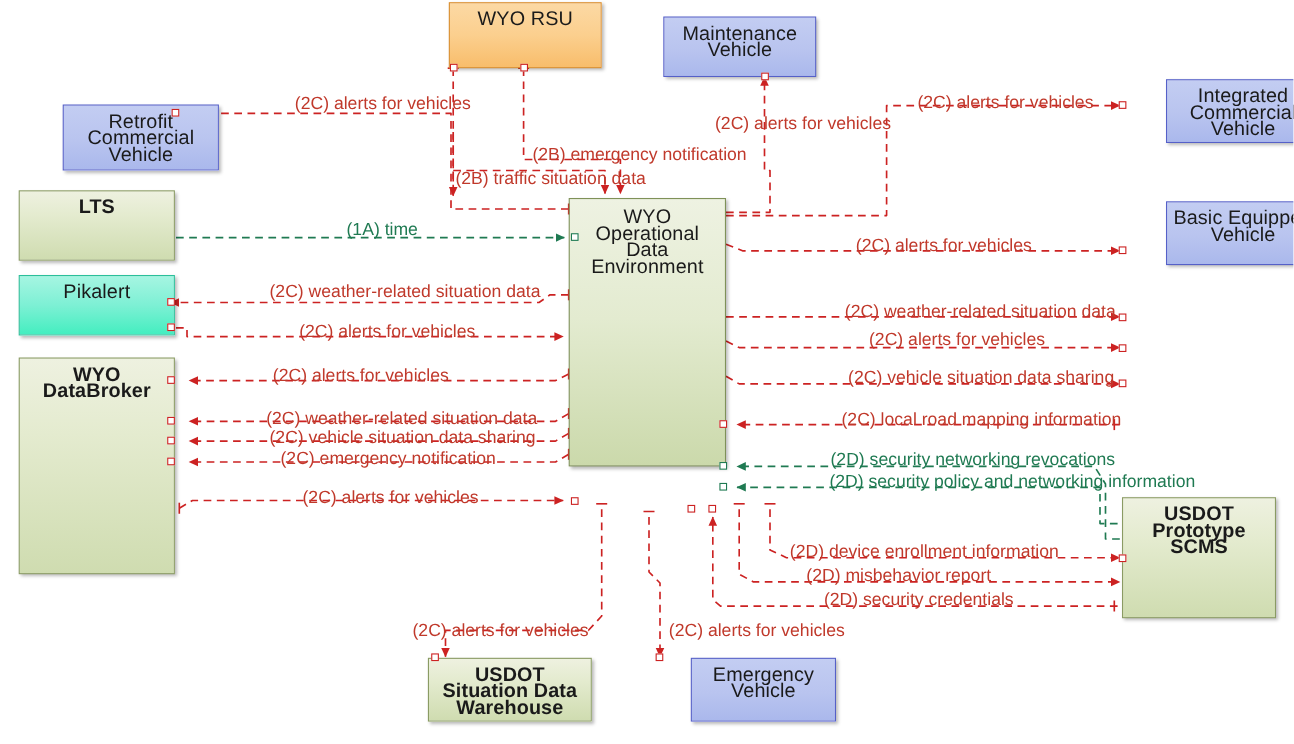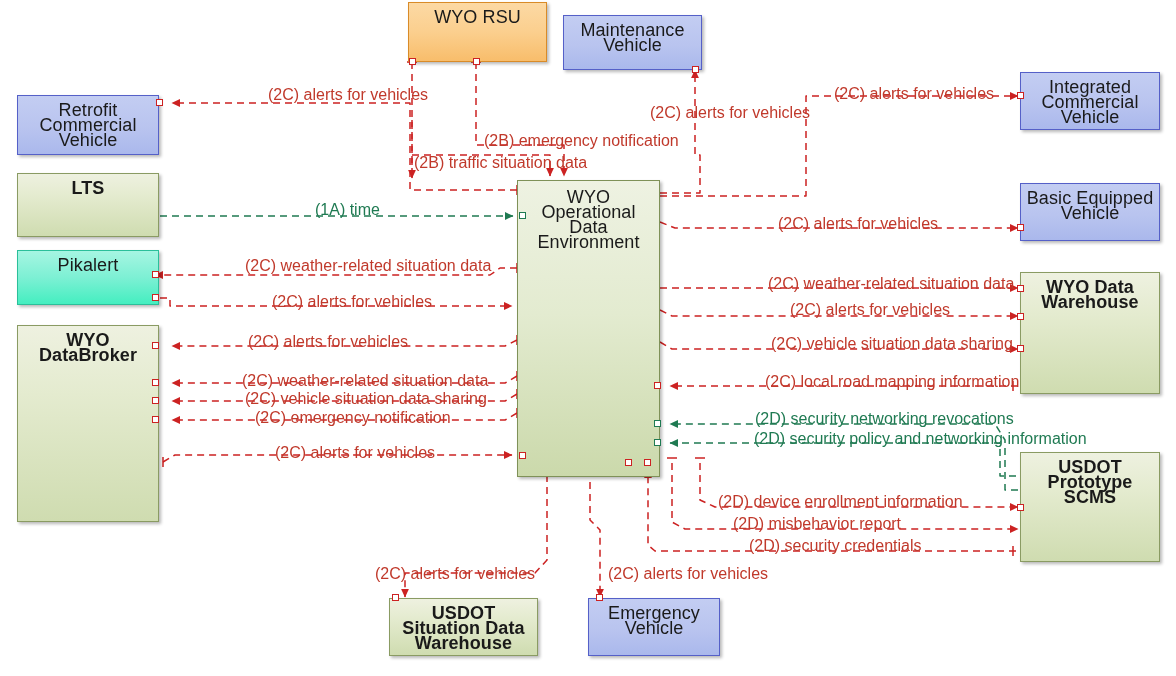--- a/index.html
+++ b/index.html
@@ -49,20 +49,21 @@
   
   .n-green {
     background: linear-gradient(to bottom, #eef1e0 0%, #e4ebcf 35%, #cfdcb0 100%);
     border-color: #8a9b63;
     font-weight: bold;
   }
   
   .n-blue {
     background: linear-gradient(to bottom, #c3cdf2 0%, #b9c4ef 55%, #aab8ec 100%);
     border-color: #5560c8;
+    margin-left: 40px;
   }
   
   .n-orange {
     background: linear-gradient(to bottom, #fcd9a4 0%, #fbcf8e 50%, #f8bd6b 100%);
     border-color: #d98b28;
   }
   
   .n-cyan {
     background: linear-gradient(to bottom, #a6f5e2 0%, #7df0d4 50%, #44eec0 100%);
     border-color: #2bbf9a;
@@ -217,29 +218,26 @@
   </div>
 
   <div class="node n-blue" style="left:1020px; top:183px; width:140px; height:58px;">
     <span class="lbl">Basic Equipped Vehicle</span>
   </div>
 
   <div class="node n-cyan" style="left:17px; top:250px; width:142px; height:55px;">
     <span class="lbl">Pikalert</span>
   </div>
 
-  <div class="node n-green" style="left:1020px; top:272px; width:140px; height:122px;">
-    <span class="lbl">WYO Data Warehouse</span>
-  </div>
 
   <div class="node n-green" style="left:17px; top:325px; width:142px; height:197px;">
     <span class="lbl">WYO DataBroker</span>
   </div>
 
-  <div class="node n-ode" style="left:517px; top:180px; width:143px; height:297px; padding-top:9px;">
+  <div class="node n-ode" style="left:517px; top:180px; width:143px; height:244px; padding-top:9px;">
     <span class="lbl">WYO Operational Data Environment</span>
   </div>
 
   <div class="node n-green" style="left:1020px; top:452px; width:140px; height:110px;">
     <span class="lbl">USDOT Prototype SCMS</span>
   </div>
 
   <div class="node n-green" style="left:389px; top:598px; width:149px; height:58px;">
     <span class="lbl">USDOT Situation Data Warehouse</span>
   </div>

